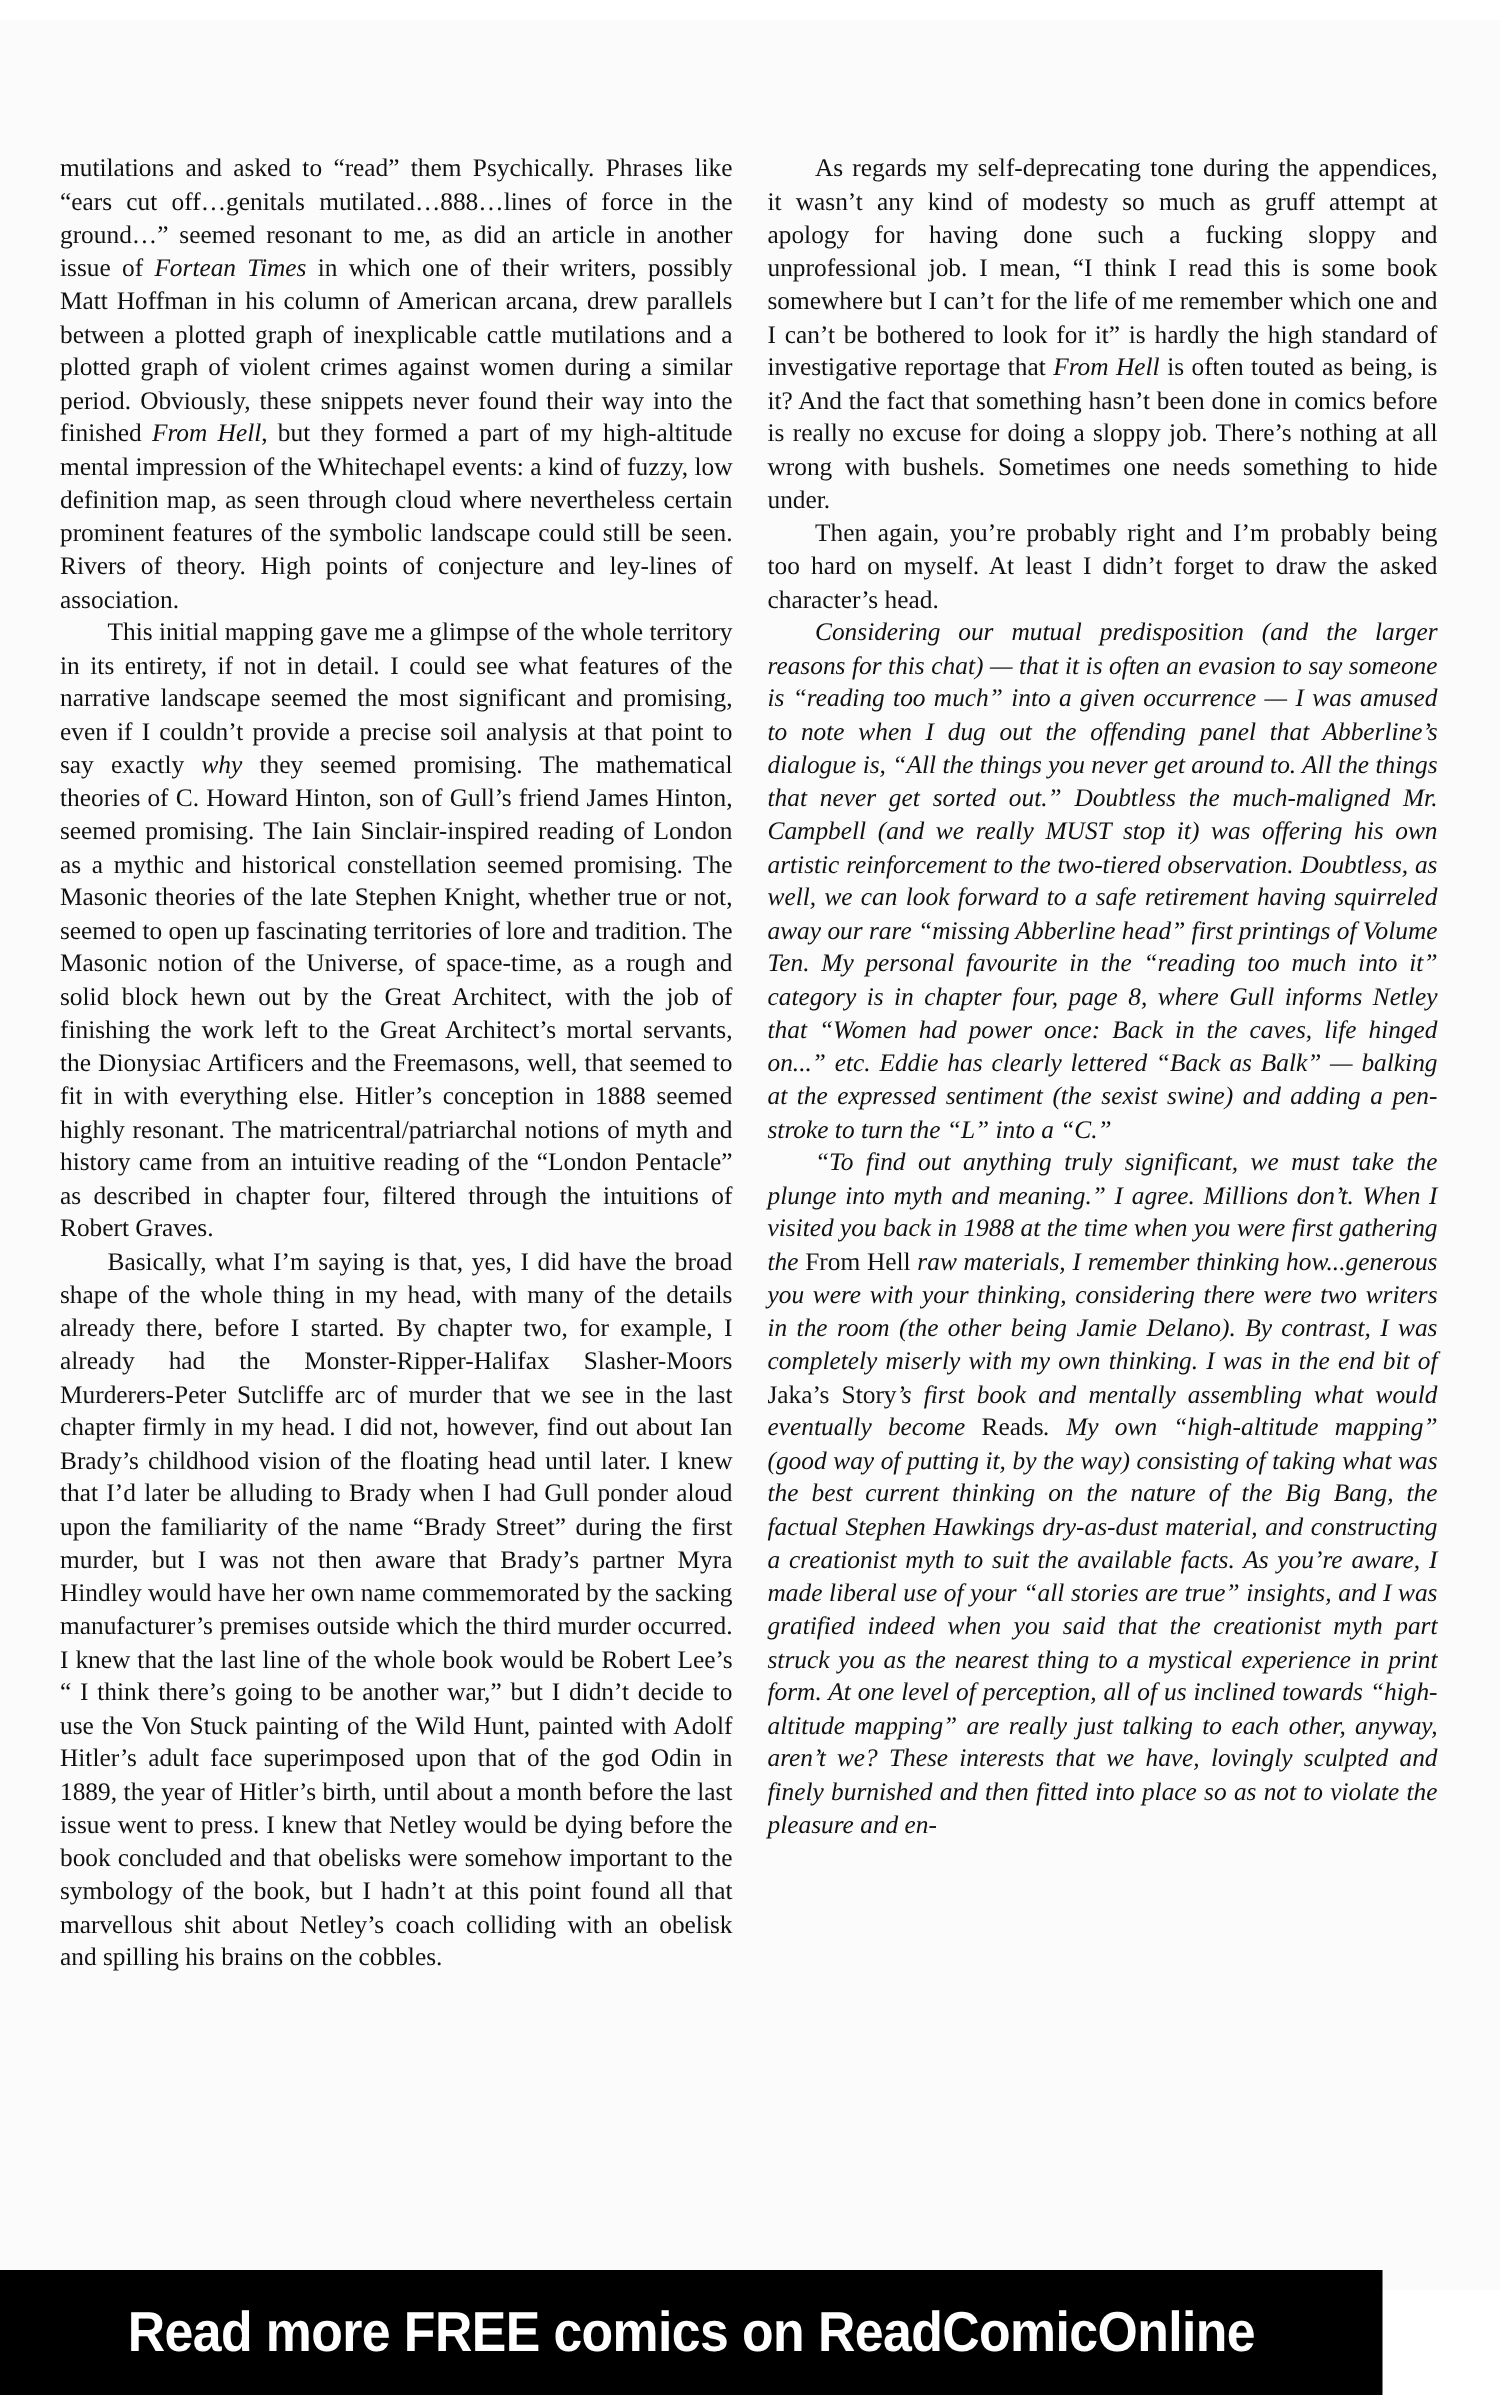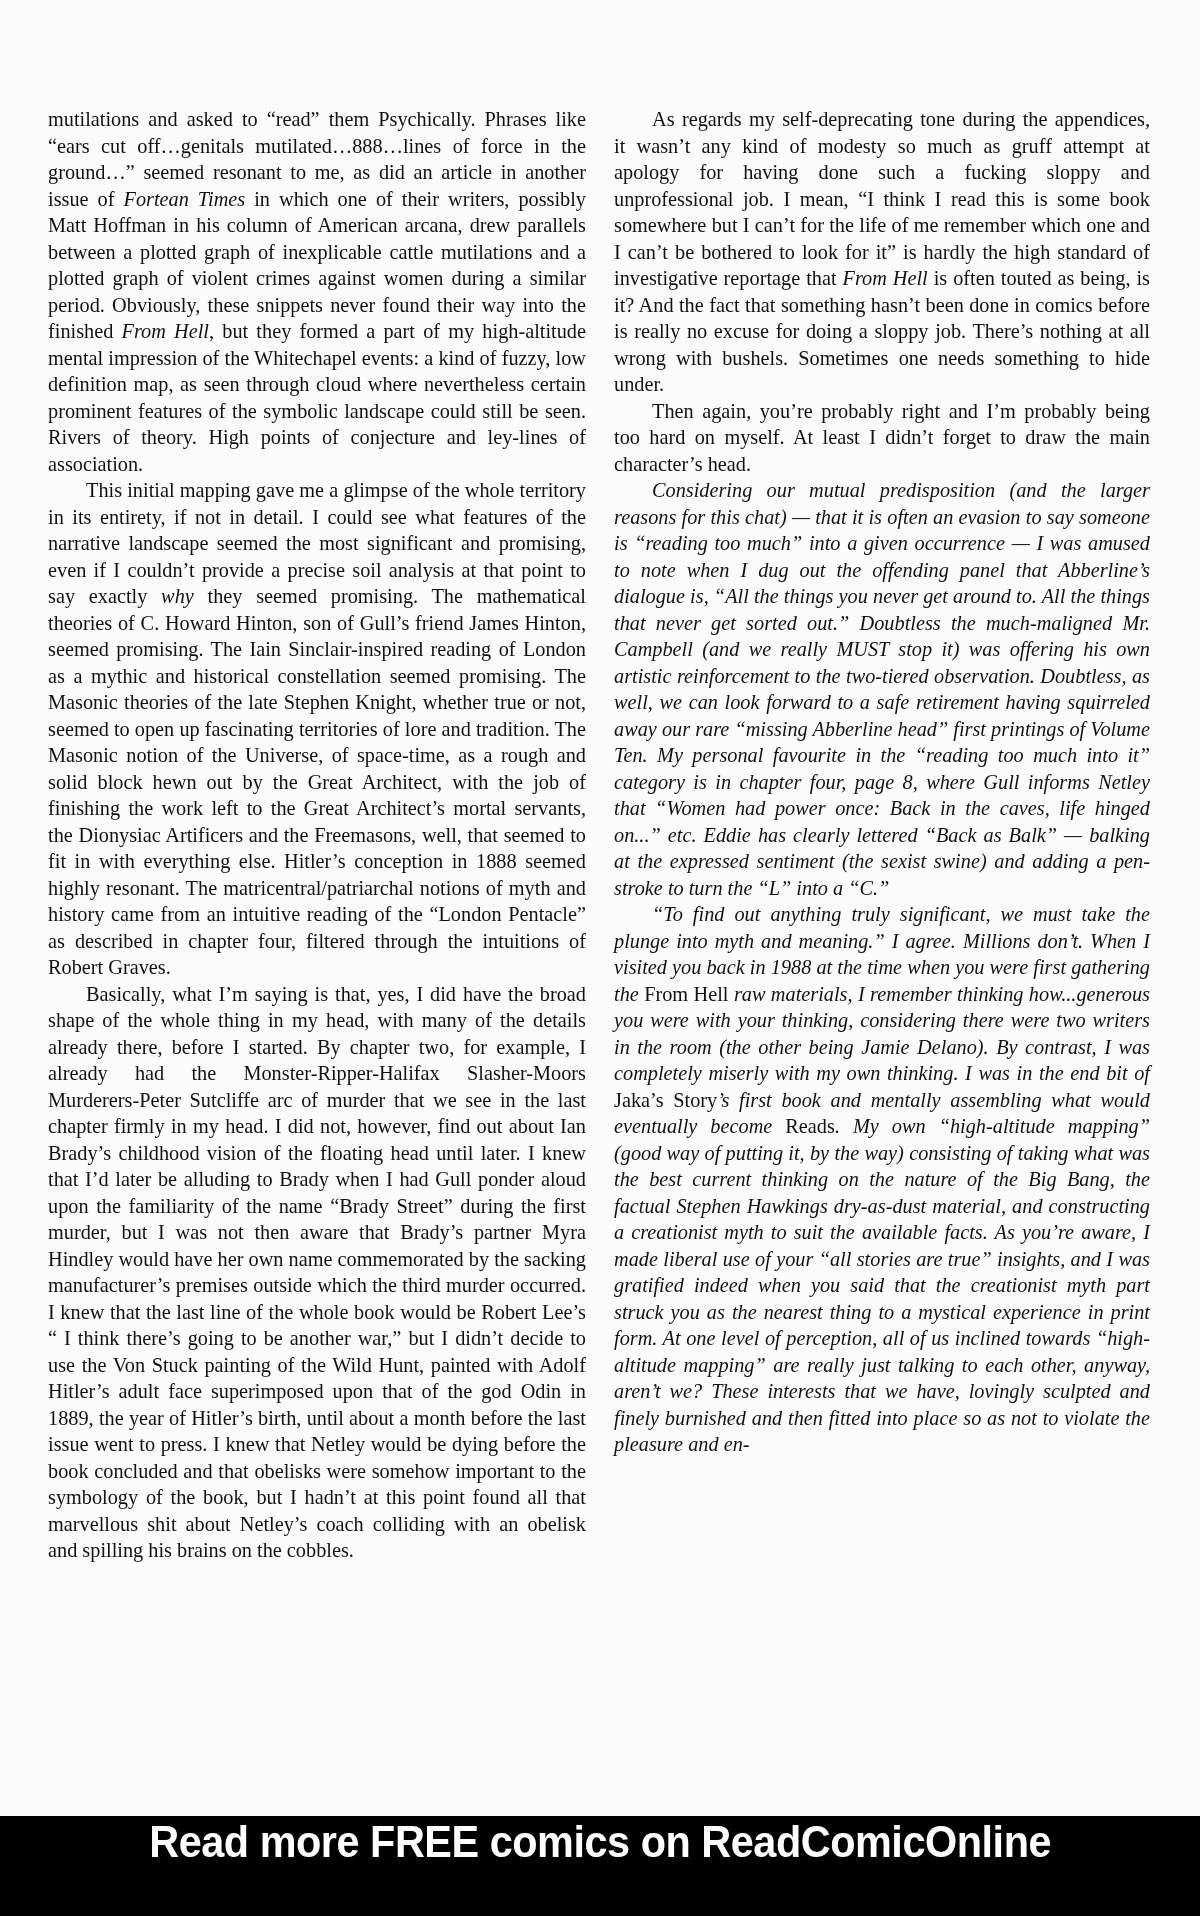--- a/index.html
+++ b/index.html
@@ -1,54 +1,54 @@
 <!DOCTYPE html>
 <html><head>
 <meta charset="utf-8">
 <style>
   html, body { margin: 0; padding: 0; }
   body {
     width: 1200px; height: 1916px; background: #ffffff; position: relative; overflow: hidden;
     font-family: "Liberation Serif", "DejaVu Serif", serif; color: #111;
   }
-  .page { position: absolute; left: 0; top: 0; width: 1200px; height: 1816px; background: #fbfbfb; }
+  .page { position: absolute; left: 0; top: 16px; width: 1200px; height: 1816px; background: #fbfbfb; }
   .col {
     position: absolute; top: 106px; width: 538px;
     font-size: 20.3px; line-height: 26.5px; text-align: justify; hyphens: manual;
   }
   .col.left { left: 48px; }
   .col.right { left: 614px; width: 536px; }
   .col p { margin: 0; text-indent: 0; }
   .col p.indent { text-indent: 38px; }
   .col p.gap { }
   .ital { font-style: italic; }
   .ital .rom { font-style: normal; }
   em { font-style: italic; }
   .banner {
-    position: absolute; left: 0; top: 1816px; width: 1200px; height: 100px; background: #000;
-    display: flex; align-items: flex-start; justify-content: center;
+    position: absolute; left: 0; top: 1816px; width: 1106px; height: 100px; background: #000;
+    display: flex; align-items: center; justify-content: center;
   }
   .banner span {
     color: #fff; font-family: "Liberation Sans", "DejaVu Sans", sans-serif; font-weight: bold;
     font-size: 45px; letter-spacing: -0.5px; transform: scaleX(0.92);
   }
 </style>
 </head>
 <body>
 
 <div class="page">
   <div class="col left">
     <p><span>mutilations and asked to “read” them Psychically. Phrases like “ears cut off…genitals mutilated…888…lines of force in the ground…” seemed resonant to me, as did an article in another issue of </span><em>Fortean Times</em><span> in which one of their writers, possibly Matt Hoffman in his column of American arcana, drew parallels between a plotted graph of inexplicable cattle mutilations and a plotted graph of violent crimes against women during a similar period. Obviously, these snippets never found their way into the finished </span><em>From Hell</em><span>, but they formed a part of my high-altitude mental impression of the Whitechapel events: a kind of fuzzy, low definition map, as seen through cloud where nevertheless certain prominent features of the symbolic landscape could still be seen. Rivers of theory. High points of conjecture and ley-lines of association.</span></p>
     <p class="indent"><span>This initial mapping gave me a glimpse of the whole territory in its entirety, if not in detail. I could see what features of the narrative landscape seemed the most significant and promising, even if I couldn’t provide a precise soil analysis at that point to say exactly </span><em>why</em><span> they seemed promising. The mathematical theories of C. Howard Hinton, son of Gull’s friend James Hinton, seemed promising. The Iain Sinclair-inspired reading of London as a mythic and historical constellation seemed promising. The Masonic theories of the late Stephen Knight, whether true or not, seemed to open up fascinating territories of lore and tradition. The Masonic notion of the Universe, of space-time, as a rough and solid block hewn out by the Great Architect, with the job of finishing the work left to the Great Architect’s mortal servants, the Dionysiac Artificers and the Freemasons, well, that seemed to fit in with everything else. Hitler’s conception in 1888 seemed highly resonant. The matricentral/patriarchal notions of myth and history came from an intuitive reading of the “London Pentacle” as described in chapter four, filtered through the intuitions of Robert Graves.</span></p>
     <p class="indent">Basically, what I’m saying is that, yes, I did have the broad shape of the whole thing in my head, with many of the details already there, before I started. By chapter two, for example, I already had the Monster-Ripper-Halifax Slasher-Moors Murderers-Peter Sutcliffe arc of murder that we see in the last chapter firmly in my head. I did not, however, find out about Ian Brady’s childhood vision of the floating head until later. I knew that I’d later be alluding to Brady when I had Gull ponder aloud upon the familiarity of the name “Brady Street” during the first murder, but I was not then aware that Brady’s partner Myra Hindley would have her own name commemorated by the sacking manufacturer’s premises outside which the third murder occurred. I knew that the last line of the whole book would be Robert Lee’s “ I think there’s going to be another war,” but I didn’t decide to use the Von Stuck painting of the Wild Hunt, painted with Adolf Hitler’s adult face superimposed upon that of the god Odin in 1889, the year of Hitler’s birth, until about a month before the last issue went to press. I knew that Netley would be dying before the book concluded and that obelisks were somehow important to the symbology of the book, but I hadn’t at this point found all that marvellous shit about Netley’s coach colliding with an obelisk and spilling his brains on the cobbles.</p>
   </div>
 
   <div class="col right">
     <p class="indent"><span>As regards my self-deprecating tone during the appendices, it wasn’t any kind of modesty so much as gruff attempt at apology for having done such a fucking sloppy and unprofessional job. I mean, “I think I read this is some book somewhere but I can’t for the life of me remember which one and I can’t be bothered to look for it” is hardly the high standard of investigative reportage that </span><em>From Hell</em><span> is often touted as being, is it?  And the fact that something hasn’t been done in comics before is really no excuse for doing a sloppy job.  There’s nothing at all wrong with bushels.  Sometimes one needs something to hide under.</span></p>
-    <p class="indent">Then again, you’re probably right and I’m probably being too hard on myself.  At least I didn’t forget to draw the main character’s head.</p>
+    <p class="indent">Then again, you’re probably right and I’m probably being too hard on myself.  At least I didn’t forget to draw the asked character’s head.</p>
     <p class="indent gap ital">Considering our mutual predisposition (and the larger reasons for this chat) — that it is often an evasion to say someone is “reading too much” into a given occurrence — I was amused to note when I dug out the offending panel that Abberline’s dialogue is, “All the things you never get around to.  All the things that never get sorted out.”  Doubtless the much-maligned Mr. Campbell (and we really MUST stop it) was offering his own artistic reinforcement to the two-tiered observation. Doubtless, as well, we can look forward to a safe retirement having squirreled away our rare “missing Abberline head” first printings of Volume Ten.  My personal favourite in the “reading too much into it” category is in chapter four, page 8, where Gull informs Netley that “Women had power once:  Back in the caves, life hinged on...” etc. Eddie has clearly lettered “Back as Balk” — balking at the expressed sentiment (the sexist swine) and adding a pen-stroke to turn the “L” into a “C.”</p>
     <p class="indent ital"><span>“To find out anything truly significant, we must take the plunge into myth and meaning.”  I agree. Millions don’t.  When I visited you back in 1988 at the time when you were first gathering the </span><span class="rom">From Hell</span><span> raw materials, I remember thinking how...generous you were with your thinking, considering there were two writers in the room (the other being Jamie Delano). By contrast, I was completely miserly with my own thinking.  I was in the end bit of </span><span class="rom">Jaka’s Story</span><span>’s first book and mentally assembling what would eventually become </span><span class="rom">Reads</span><span>.  My own “high-altitude mapping” (good way of putting it, by the way) consisting of taking what was the best current thinking on the nature of the Big Bang, the factual Stephen Hawkings dry-as-dust material, and constructing a creationist myth to suit the available facts.  As you’re aware, I made liberal use of your “all stories are true” insights, and I was gratified indeed when you said that the creationist myth part struck you as the nearest thing to a mystical experience in print form.  At one level of perception, all of us inclined towards “high-altitude mapping” are really just talking to each other, anyway, aren’t we?  These interests that we have, lovingly sculpted and finely burnished and then fitted into place so as not to violate the pleasure and en-</span></p>
   </div>
 </div>
 
 <div class="banner">
   <span>Read more FREE comics on ReadComicOnline</span>
 </div>
 
 </body></html>

